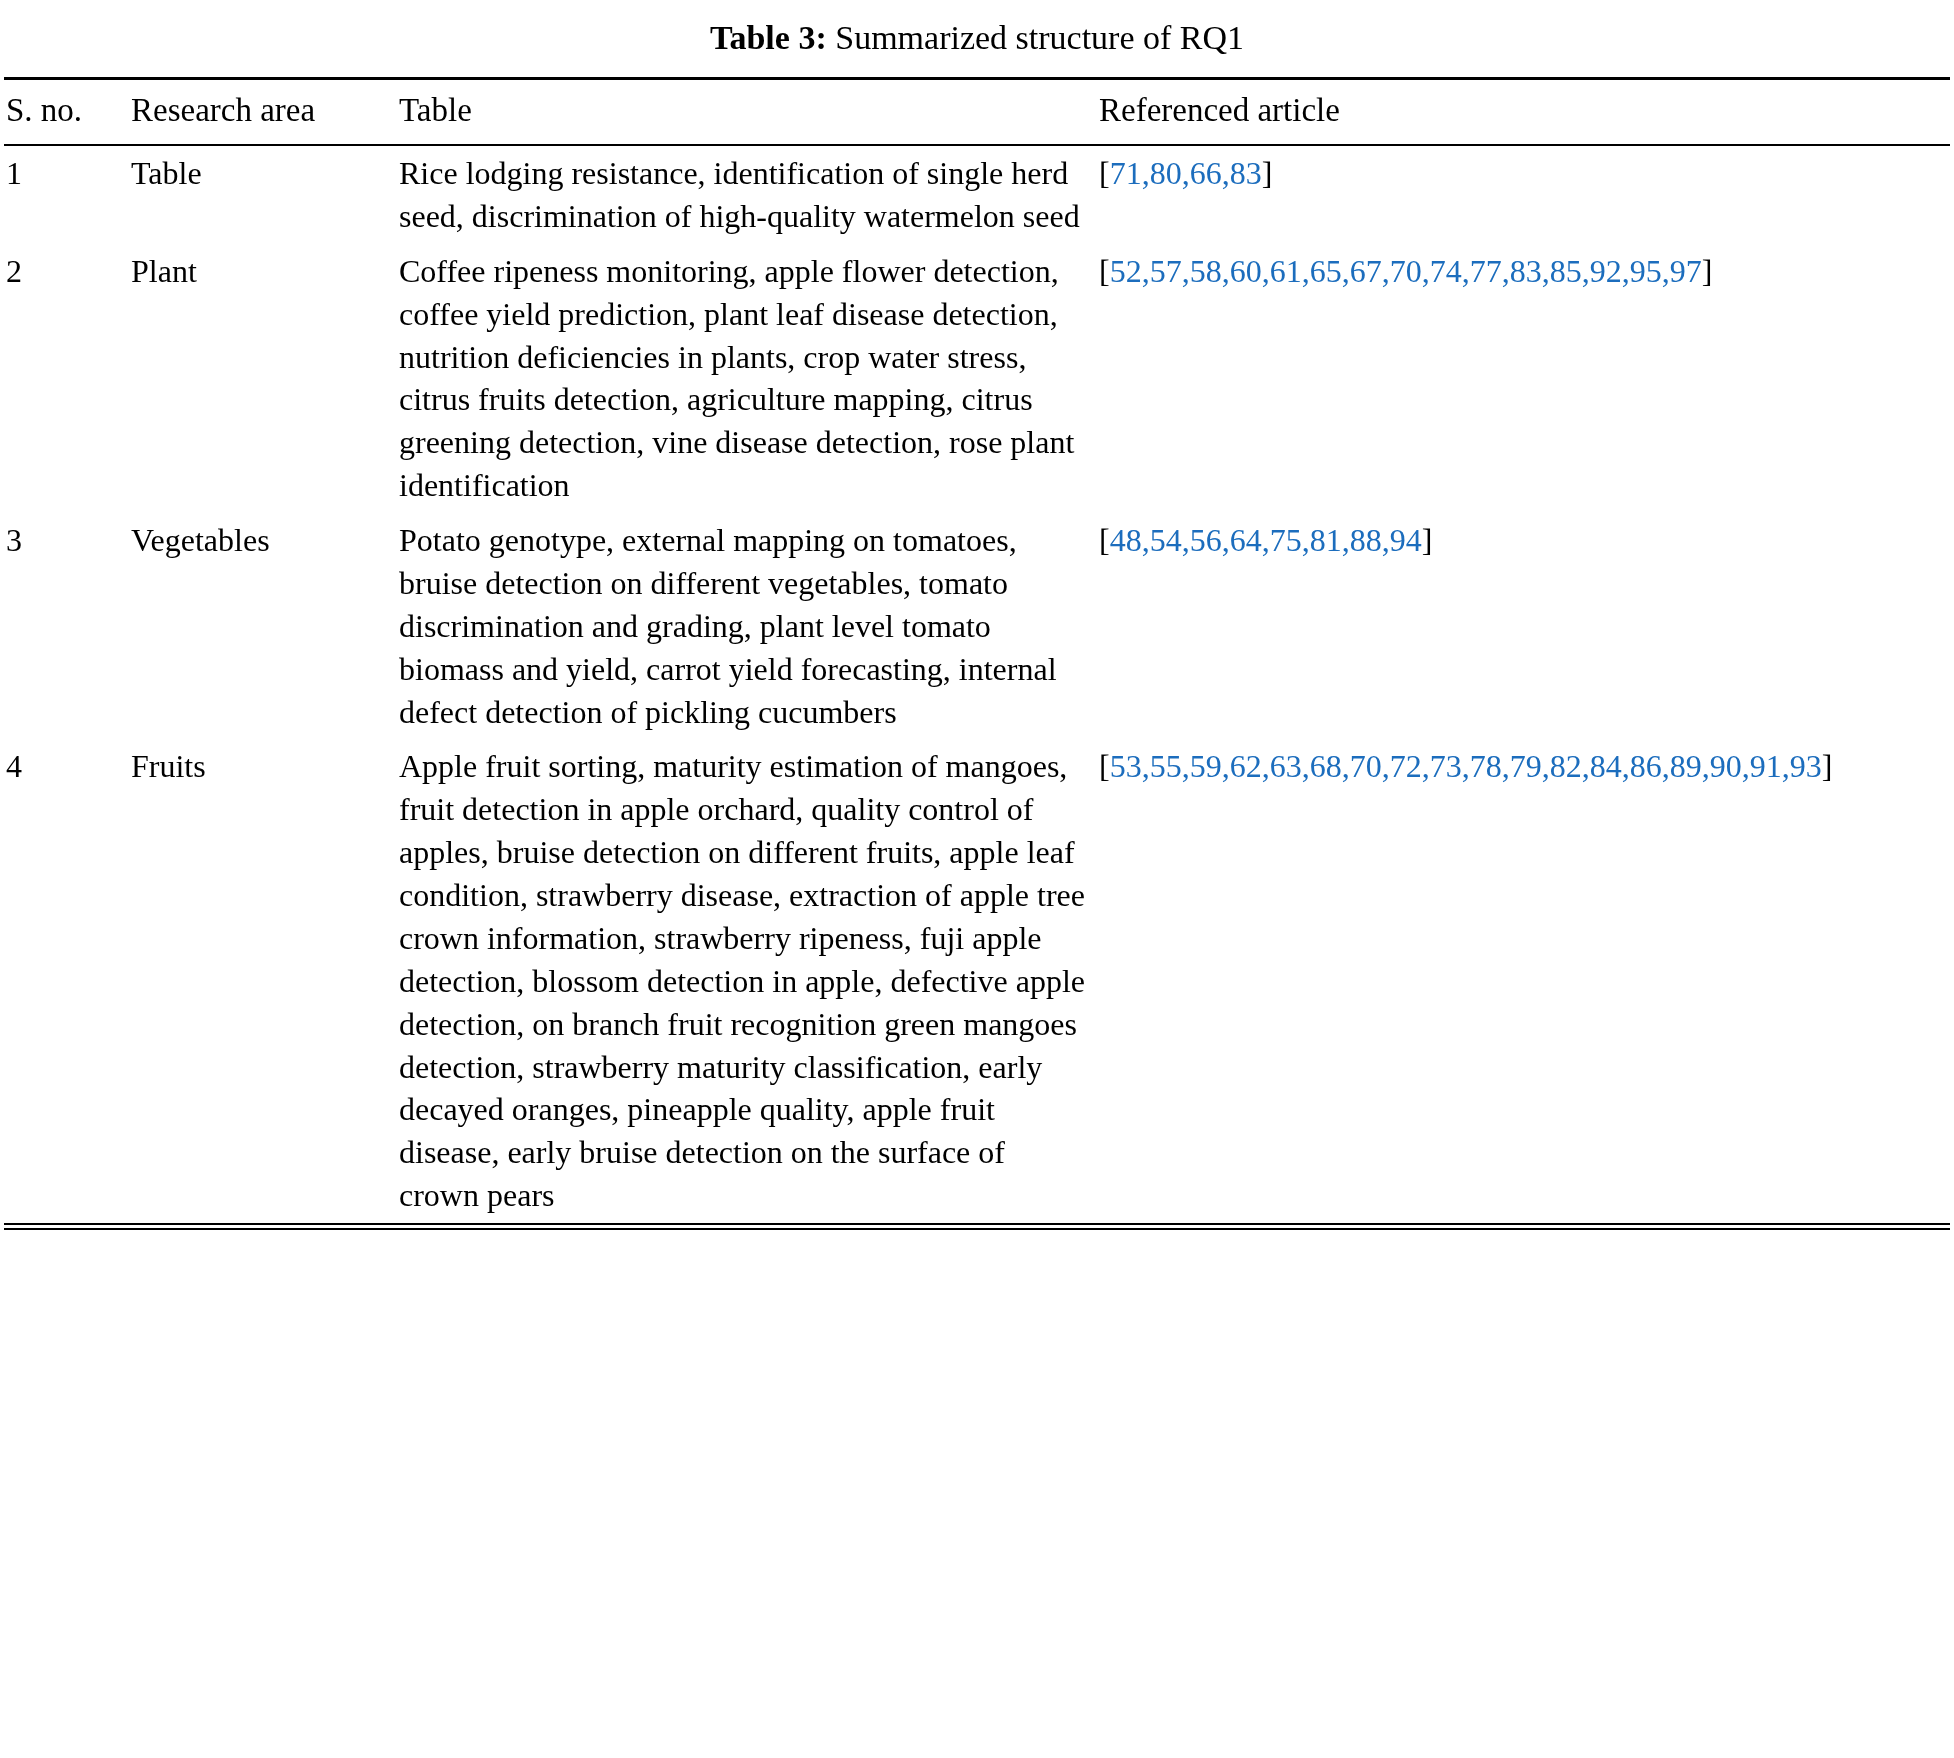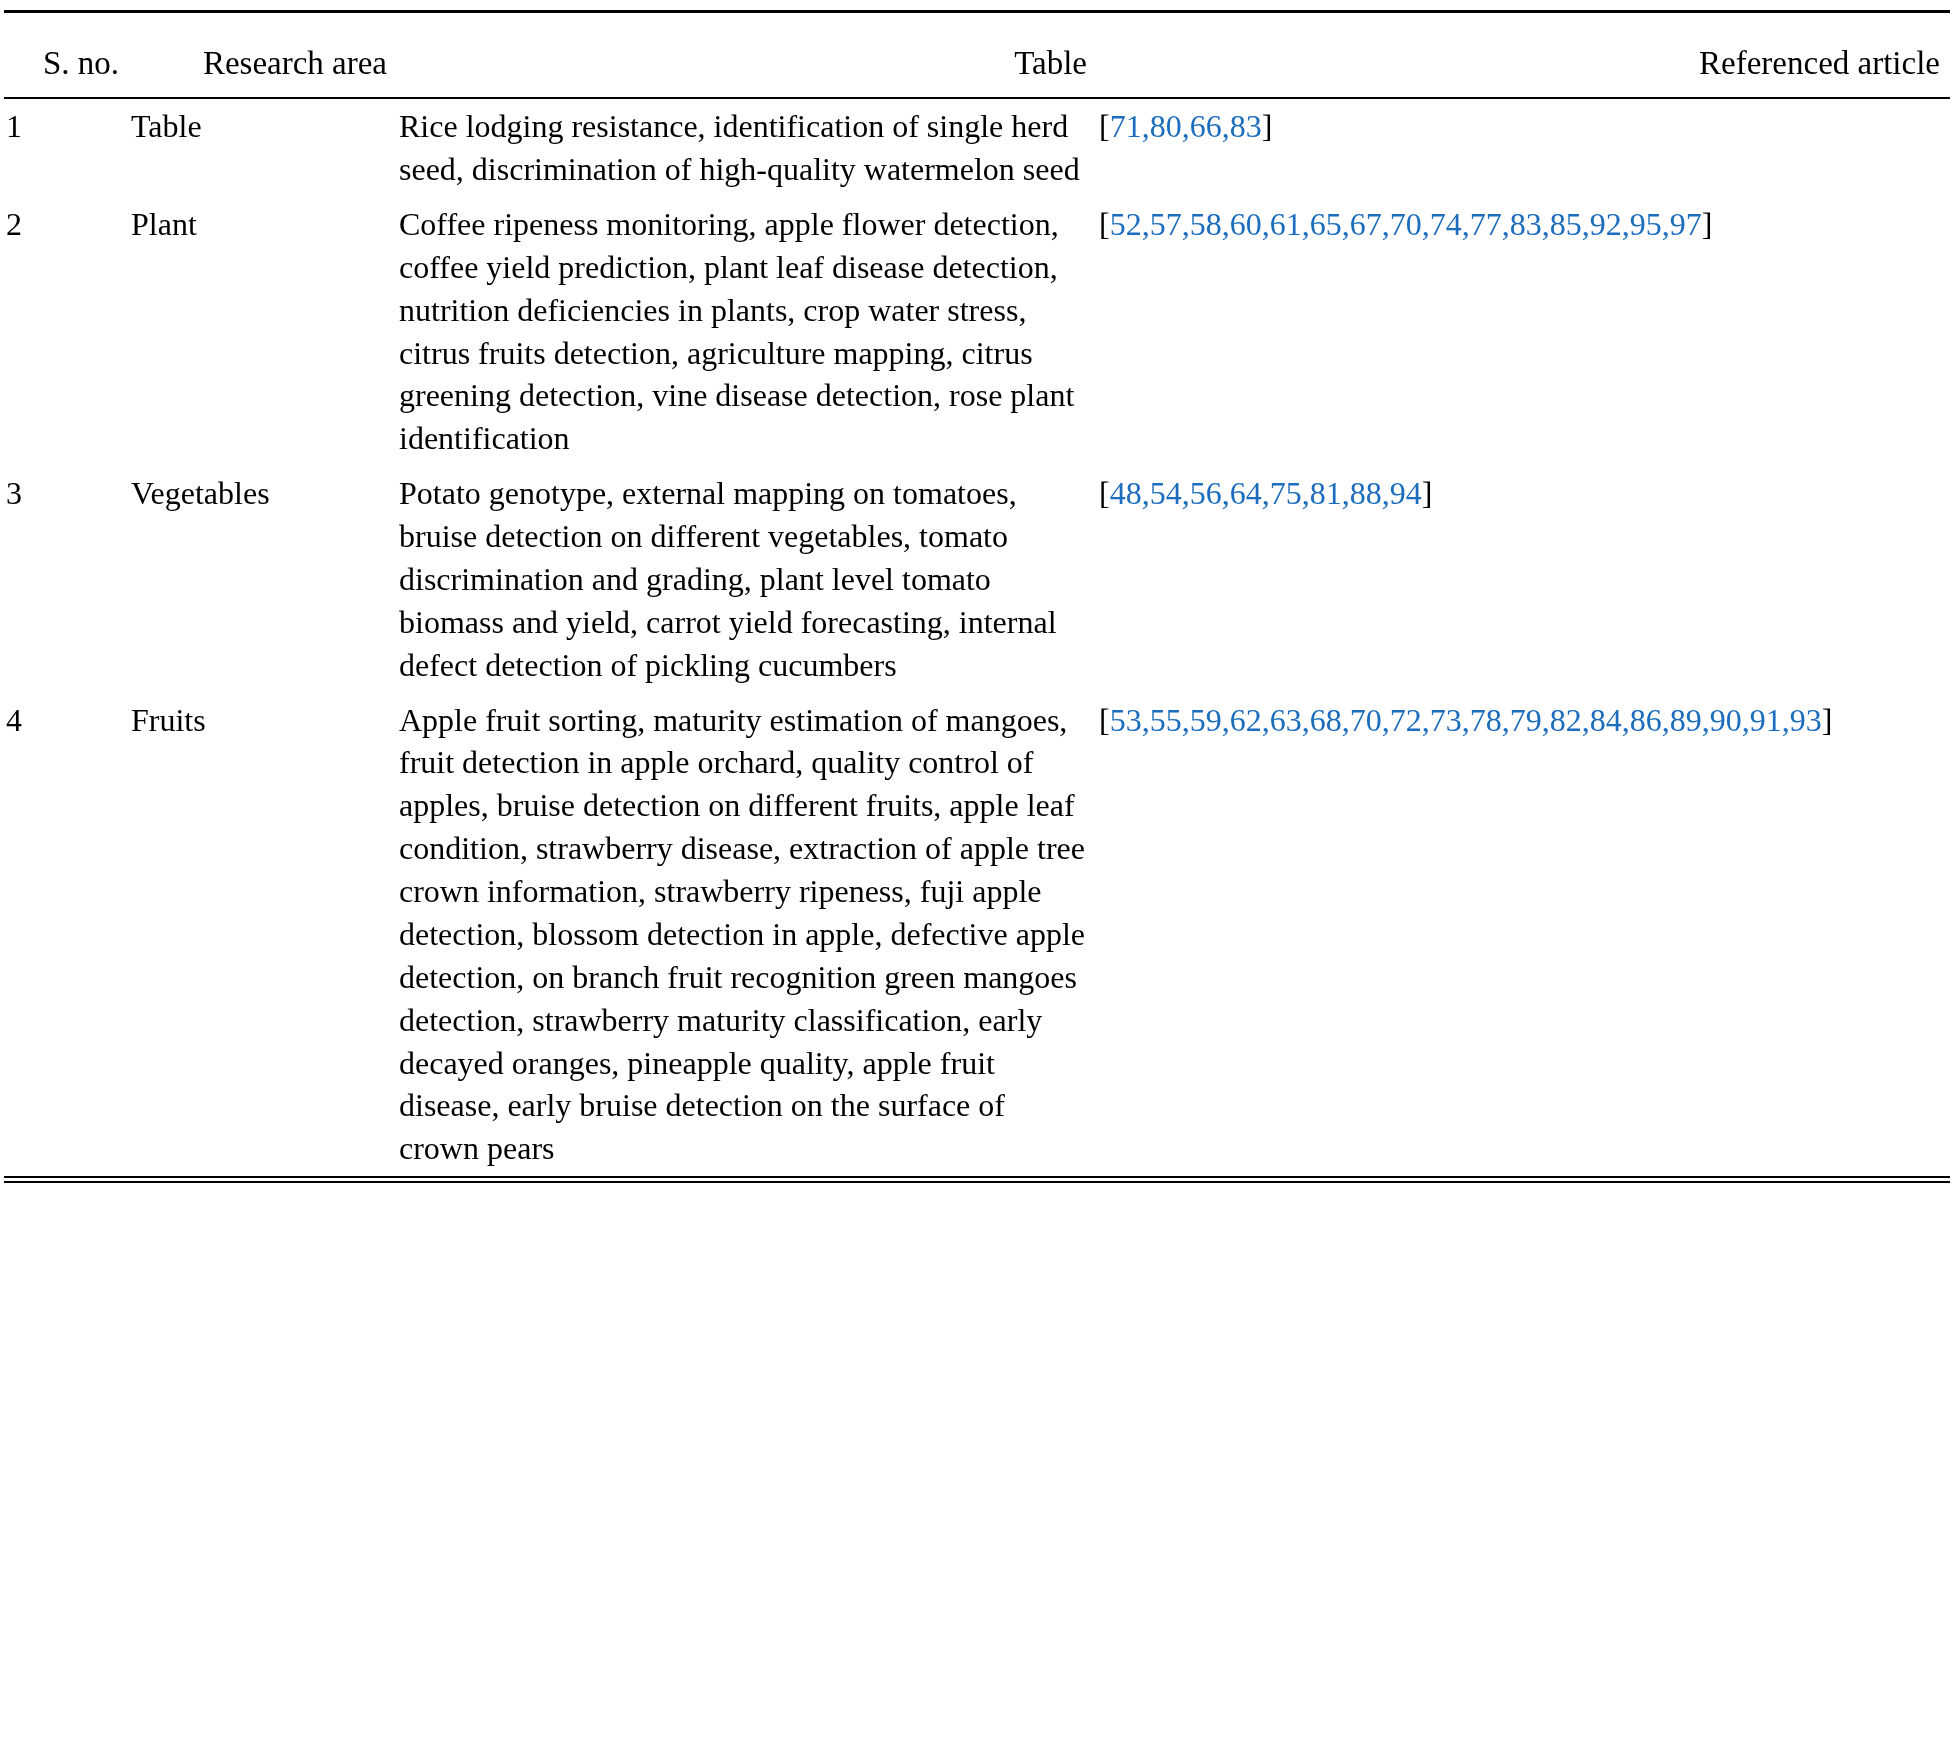--- a/index.html
+++ b/index.html
@@ -33,24 +33,24 @@
     font-size: 32px;
     line-height: 1.34;
     border-top: 3px solid #000000;
     border-bottom: 7px double #000000;
   }
   col.c-sno { width: 125px; }
   col.c-area { width: 268px; }
   col.c-detail { width: 700px; }
   col.c-refs { width: auto; }
   thead th {
-    text-align: right;
+    text-align: left;
     font-weight: normal;
     font-size: 33px;
-    padding: 28px 10px 12px 2px;
+    padding: 8px 10px 12px 2px;
     border-bottom: 2.5px solid #000000;
     vertical-align: bottom;
   }
   tbody td {
     text-align: left;
     vertical-align: top;
     padding: 6px 12px 6px 2px;
   }
   td.refs-cell {
     padding-right: 2px;
@@ -67,20 +67,24 @@
   }
   .cite-sep {
     color: var(--link-color, #1c6dbd);
   }
 </style>
 </head>
 <body>
 
 <div class="page">
 
+  <div class="caption">
+    <span class="caption-label">Table 3:</span>
+    <span> Summarized structure of RQ1</span>
+  </div>
 
   <table class="rq-table">
     <colgroup>
       <col class="c-sno">
       <col class="c-area">
       <col class="c-detail">
       <col class="c-refs">
     </colgroup>
     <thead>
       <tr>

